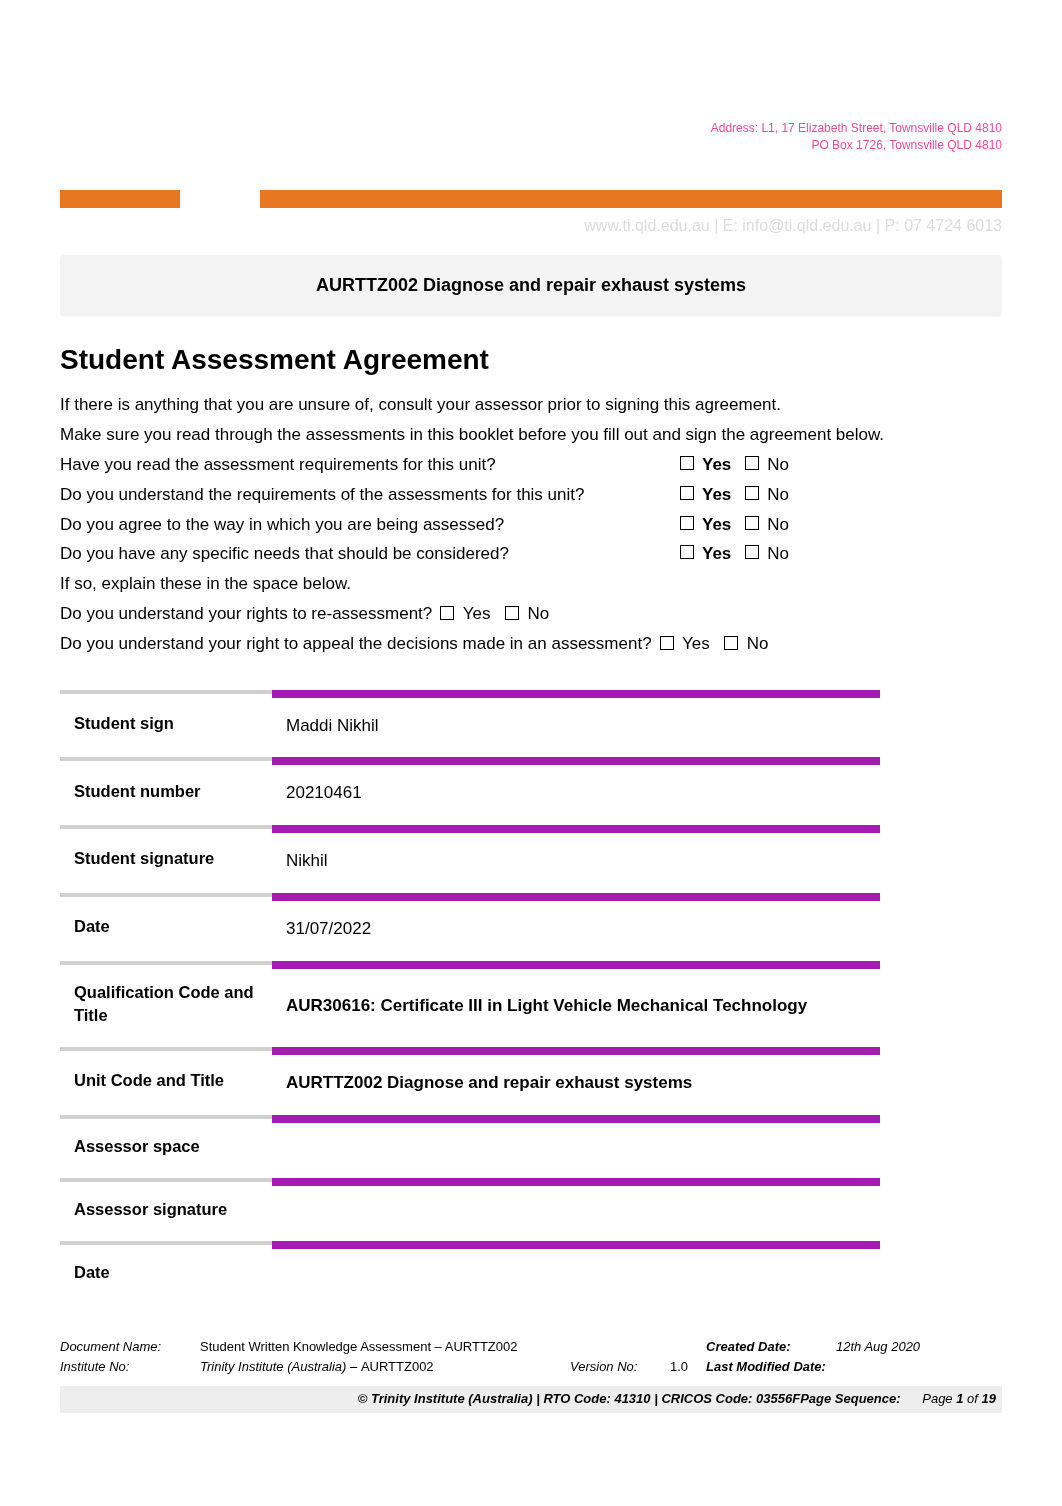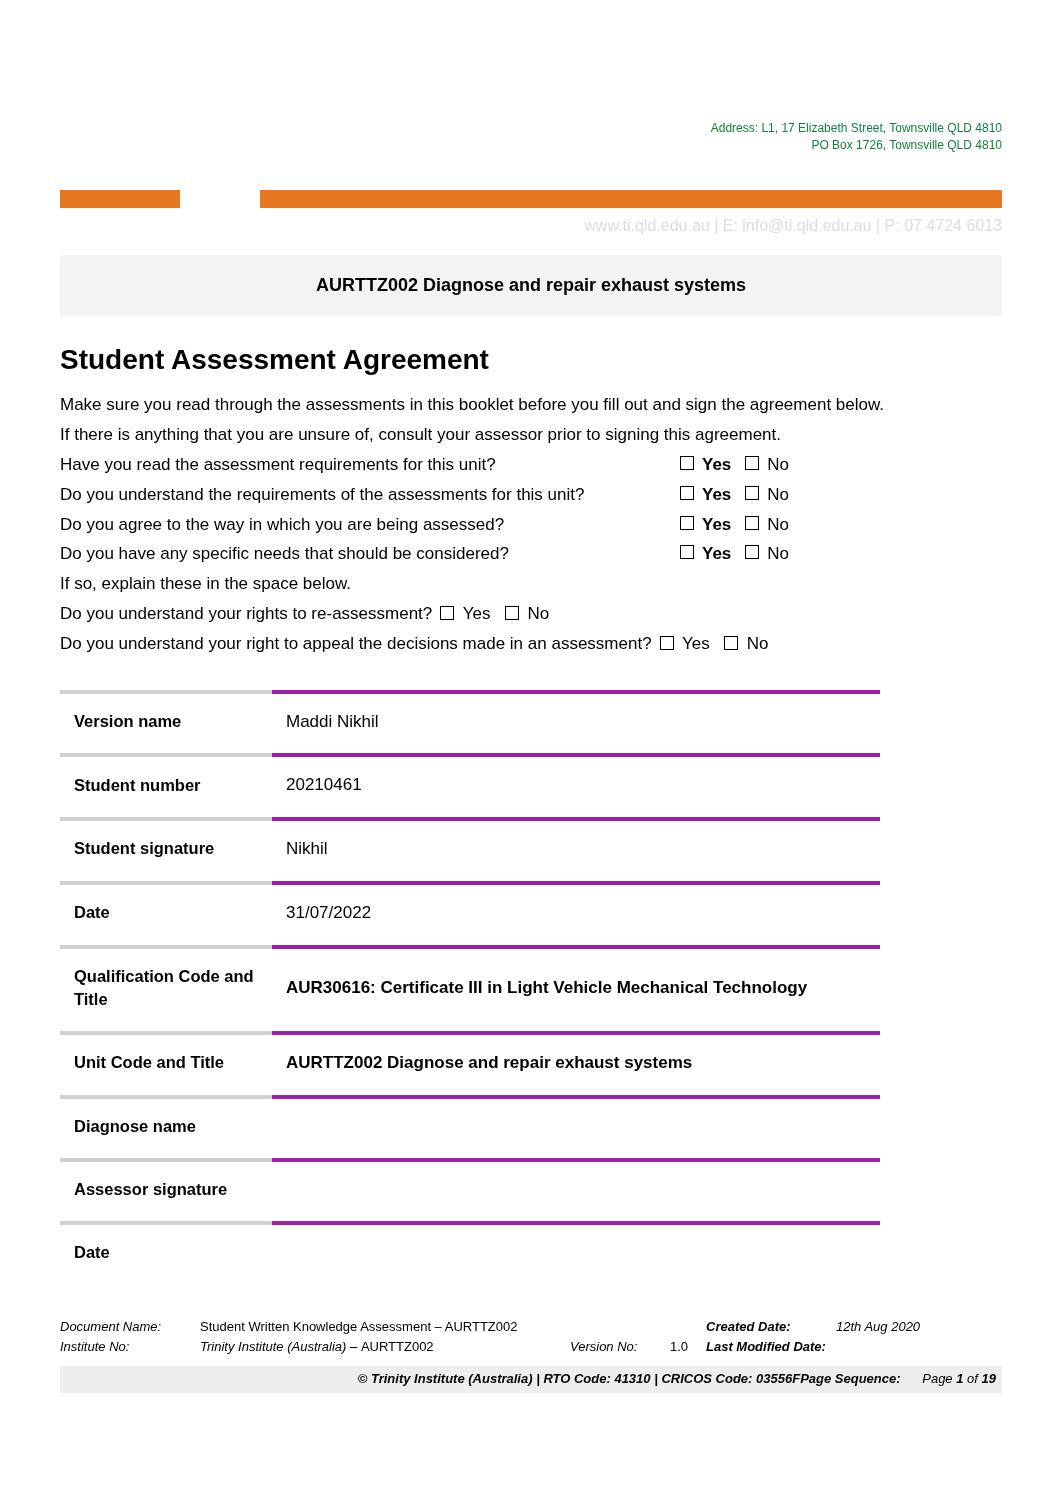--- a/index.html
+++ b/index.html
@@ -60,21 +60,21 @@
       top: 150px;
       right: 0;
       height: 18px;
       background: #e87722;
     }
     .addr-block {
       position: absolute;
       right: 0;
       top: 80px;
       text-align: right;
-      color: #15803d;
+      color: #ec4899;
       font-size: 12px;
       line-height: 1.4;
     }
     .addr-web {
       position: absolute;
       right: 0;
       top: 175px;
       color: #dcdcdc;
       font-size: 16px;
       text-align: right;
@@ -134,21 +134,21 @@
       vertical-align: middle;
     }
     .agree-table td.label {
       width: 212px;
       font-weight: bold;
       font-size: 16.5px;
       border-top: 4px solid #d0d0d0;
       background:#fff;
     }
     .agree-table td.value {
-      border-top: 4px solid #a21caf;
+      border-top: 8px solid #a21caf;
       background:#fff;
       font-size: 17px;
     }
     .agree-table td.value.strong { font-weight: bold; }
     
     .footer {
       margin-top: 34px;
       font-size: 13px;
     }
     .footer-grid {
@@ -185,22 +185,22 @@
       <div>PO Box 1726, Townsville QLD 4810</div>
     </div>
     <div class="addr-web">www.ti.qld.edu.au | E: info@ti.qld.edu.au | P: 07 4724 6013</div>
   </div>
 
   <div class="unit-band">AURTTZ002 Diagnose and repair exhaust systems</div>
 
   <h1 class="section">Student Assessment Agreement</h1>
 
   <div class="intro">
+    <p>If there is anything that you are unsure of, consult your assessor prior to signing this agreement.</p>
     <p>Make sure you read through the assessments in this booklet before you fill out and sign the agreement below.</p>
-    <p>If there is anything that you are unsure of, consult your assessor prior to signing this agreement.</p>
   </div>
 
   <div class="q-rows">
     <div class="q-row">
       <span class="q-text">Have you read the assessment requirements for this unit?</span>
       <span class="q-opts">
         <span class="chk"></span>
         <span class="opt-yes">Yes</span>
         <span class="chk"></span>
         <span class="opt-no">No</span>
@@ -254,21 +254,21 @@
         &nbsp;
         <span class="chk"></span>
         <span>No</span>
       </span>
     </div>
   </div>
 
   <table class="agree-table">
     <tbody id="agree-body">
         <tr>
-          <td class="label">Version name</td>
+          <td class="label">Student sign</td>
           <td class="value"> Maddi Nikhil</td>
         </tr>
         <tr>
           <td class="label">Student number</td>
           <td class="value">20210461</td>
         </tr>
         <tr>
           <td class="label">Student signature</td>
           <td class="value">Nikhil</td>
         </tr>
@@ -278,21 +278,21 @@
         </tr>
         <tr>
           <td class="label">Qualification Code and Title</td>
           <td class="value strong">AUR30616: Certificate III in Light Vehicle Mechanical Technology</td>
         </tr>
         <tr>
           <td class="label">Unit Code and Title</td>
           <td class="value strong">AURTTZ002 Diagnose and repair exhaust systems</td>
         </tr>
         <tr>
-          <td class="label">Diagnose name</td>
+          <td class="label">Assessor space</td>
           <td class="value"></td>
         </tr>
         <tr>
           <td class="label">Assessor signature</td>
           <td class="value"></td>
         </tr>
         <tr>
           <td class="label">Date</td>
           <td class="value"></td>
         </tr>

